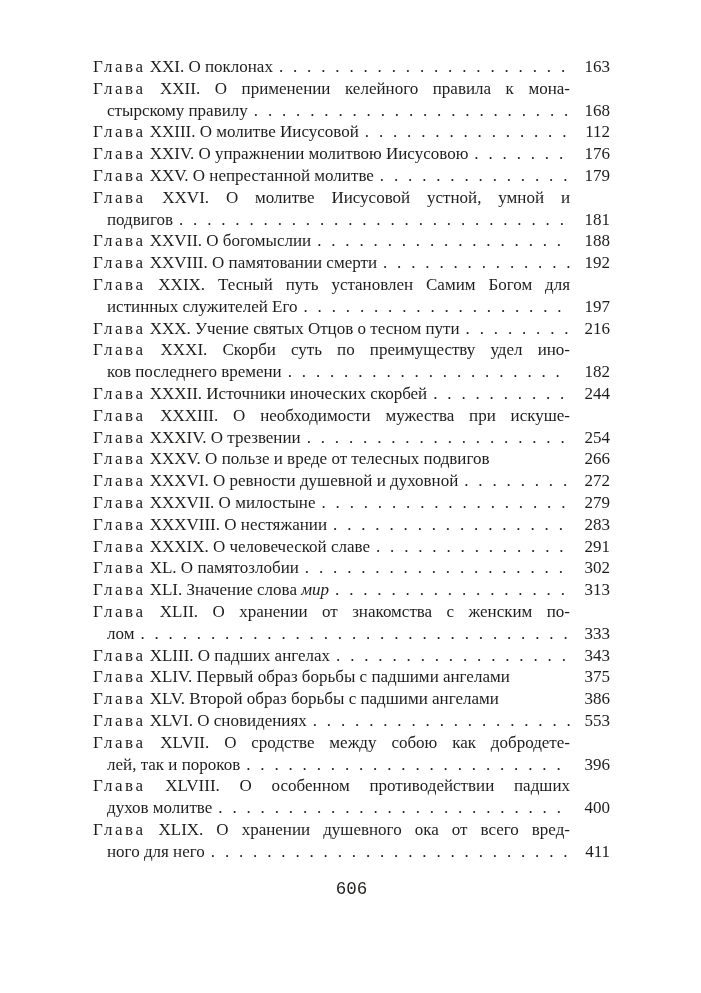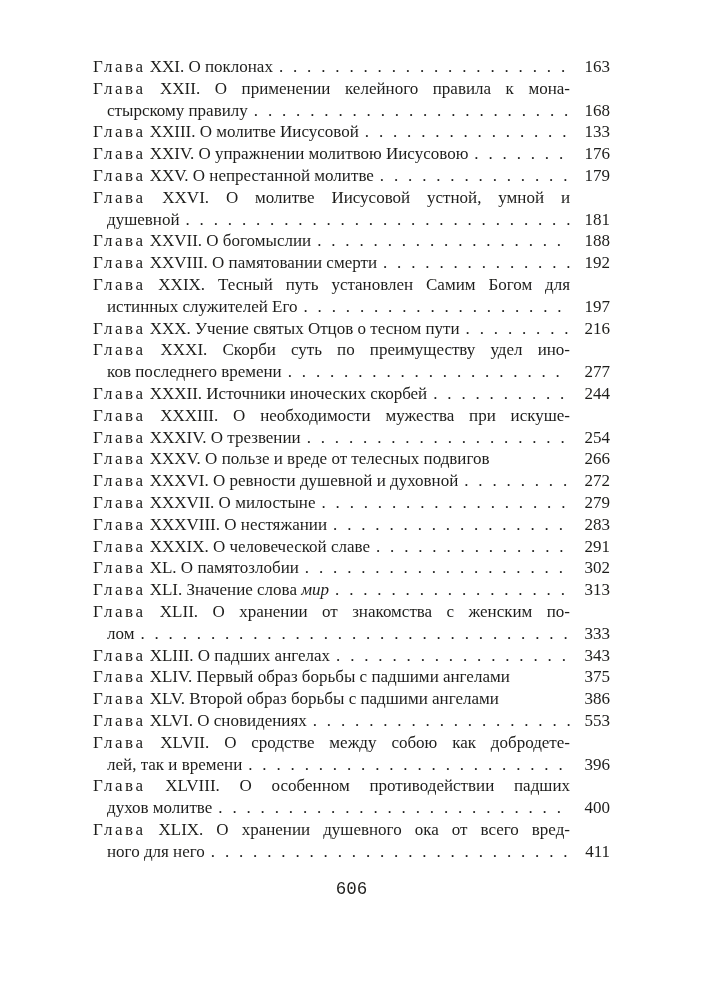--- a/index.html
+++ b/index.html
@@ -66,41 +66,41 @@
         <div class="line cont last">
           <span class="text">стырскому правилу</span>
           <span class="dots"></span>
           <span class="pg">168</span>
         </div>
       </div>
       <div class="entry">
         <div class="line last">
           <span class="text"><span class="chapter">Глава</span> XXIII. О молитве Иисусовой</span>
           <span class="dots"></span>
-          <span class="pg">133</span>
+          <span class="pg">112</span>
         </div>
       </div>
       <div class="entry">
         <div class="line last">
           <span class="text"><span class="chapter">Глава</span> XXIV. О упражнении молитвою Иисусовою</span>
           <span class="dots"></span>
           <span class="pg">176</span>
         </div>
       </div>
       <div class="entry">
         <div class="line last">
           <span class="text"><span class="chapter">Глава</span> XXV. О непрестанной молитве</span>
           <span class="dots"></span>
           <span class="pg">179</span>
         </div>
       </div>
       <div class="entry">
         <div class="line full"><span class="text"><span class="chapter">Глава</span> XXVI. О молитве Иисусовой устной, умной и</span></div>
         <div class="line cont last">
-          <span class="text">душевной</span>
+          <span class="text">подвигов</span>
           <span class="dots"></span>
           <span class="pg">181</span>
         </div>
       </div>
       <div class="entry">
         <div class="line last">
           <span class="text"><span class="chapter">Глава</span> XXVII. О богомыслии</span>
           <span class="dots"></span>
           <span class="pg">188</span>
         </div>
@@ -125,21 +125,21 @@
           <span class="text"><span class="chapter">Глава</span> XXX. Учение святых Отцов о тесном пути</span>
           <span class="dots"></span>
           <span class="pg">216</span>
         </div>
       </div>
       <div class="entry">
         <div class="line full"><span class="text"><span class="chapter">Глава</span> XXXI. Скорби суть по преимуществу удел ино-</span></div>
         <div class="line cont last">
           <span class="text">ков последнего времени</span>
           <span class="dots"></span>
-          <span class="pg">277</span>
+          <span class="pg">182</span>
         </div>
       </div>
       <div class="entry">
         <div class="line last">
           <span class="text"><span class="chapter">Глава</span> XXXII. Источники иноческих скорбей</span>
           <span class="dots"></span>
           <span class="pg">244</span>
         </div>
       </div>
       <div class="entry">
@@ -233,21 +233,21 @@
       <div class="entry">
         <div class="line last">
           <span class="text"><span class="chapter">Глава</span> XLVI. О сновидениях</span>
           <span class="dots"></span>
           <span class="pg">553</span>
         </div>
       </div>
       <div class="entry">
         <div class="line full"><span class="text"><span class="chapter">Глава</span> XLVII. О сродстве между собою как добродете-</span></div>
         <div class="line cont last">
-          <span class="text">лей, так и времени</span>
+          <span class="text">лей, так и пороков</span>
           <span class="dots"></span>
           <span class="pg">396</span>
         </div>
       </div>
       <div class="entry">
         <div class="line full"><span class="text"><span class="chapter">Глава</span> XLVIII. О особенном противодействии падших</span></div>
         <div class="line cont last">
           <span class="text">духов молитве</span>
           <span class="dots"></span>
           <span class="pg">400</span>

